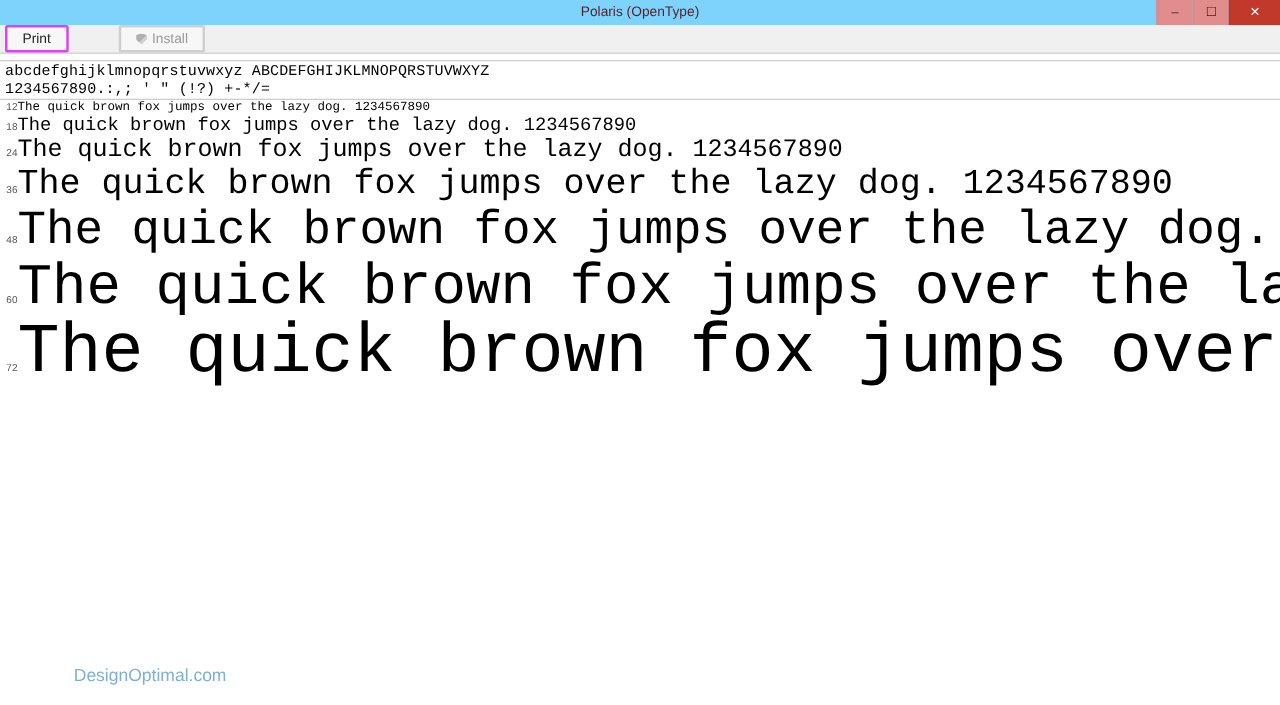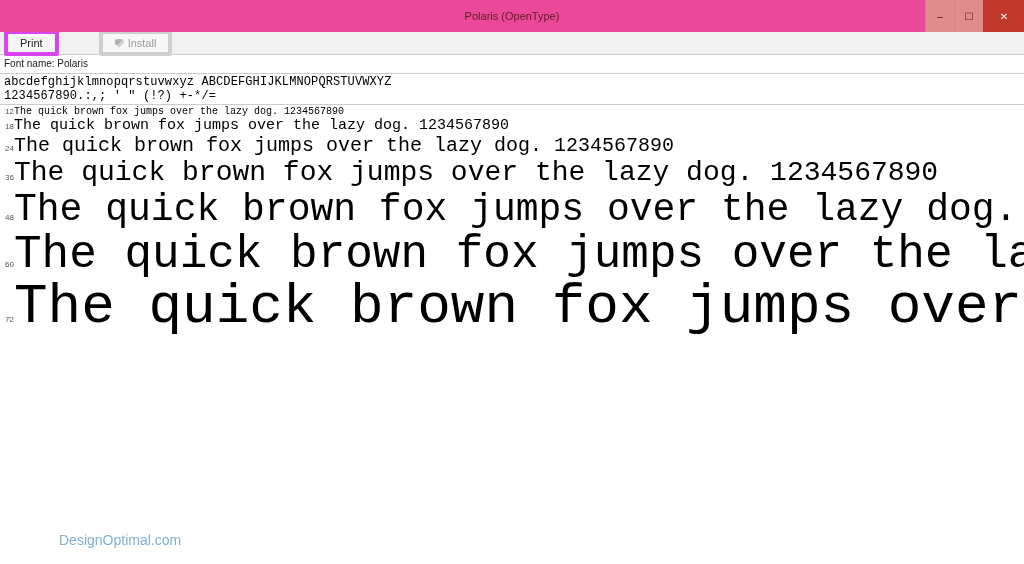--- a/index.html
+++ b/index.html
@@ -7,22 +7,22 @@
     padding: 0;
     width: 1024px;
     height: 564px;
     overflow: hidden;
     font-family: "Segoe UI", Arial, sans-serif;
     font-size: 11px;
     background: #fff;
     color: #000;
   }
   .titlebar {
-    height: 32px;
-    background: #ec4899;
+    height: 20px;
+    background: #7dd3fc;
     display: flex;
     align-items: center;
     position: relative;
   }
   .titlebar .title {
     position: absolute;
     left: 0; right: 0;
     text-align: center;
     font-size: 11px;
     color: #5a1f1f;
@@ -56,21 +56,21 @@
     display: flex;
     align-items: center;
     padding: 0 4px;
     gap: 4px;
   }
   .btn {
     height: 18px;
     padding: 0 12px;
     font-size: 11px;
     background: #f7f7f7;
-    border: 4px solid #d946ef;
+    border: 2px solid #d946ef;
     border-radius: 2px;
     display: flex;
     align-items: center;
     color: #222;
     cursor: pointer;
   }
   .btn.disabled {
     color: #9a9a9a;
     border-color: #cfcfcf;
     cursor: default;
@@ -148,23 +148,20 @@
 
 <div class="toolbar">
   <div class="btn">Print</div>
   <div class="btn disabled">
     <span class="icon-shield"></span>
     <span>Install</span>
   </div>
 </div>
 
 <div class="meta">
-  <div>
-    <span>Font name: </span><span>Polaris</span>
-  </div>
 </div>
 
 <div class="hr"></div>
 
 <div class="sample-block">
   <div class="alpha-line">abcdefghijklmnopqrstuvwxyz ABCDEFGHIJKLMNOPQRSTUVWXYZ</div>
   <div class="num-line">1234567890.:,; ' " (!?) +-*/=</div>
 </div>
 
 <div class="hr"></div>

